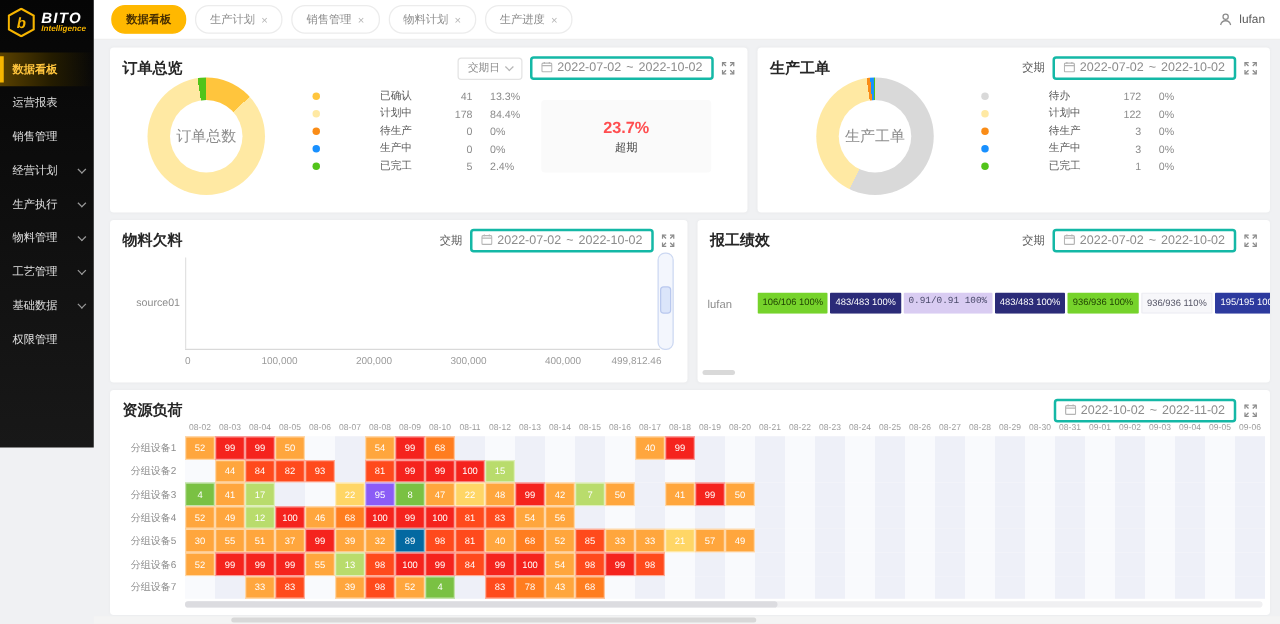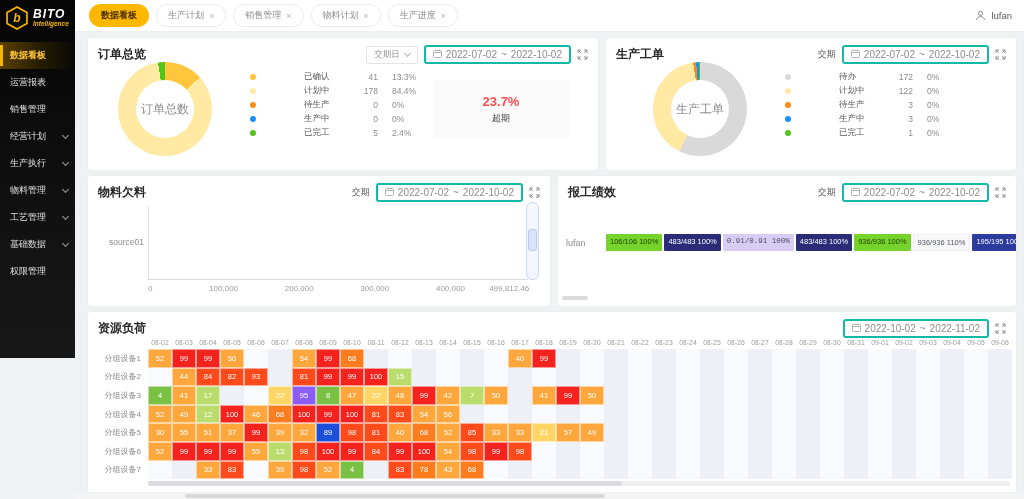--- a/index.html
+++ b/index.html
@@ -625,21 +625,21 @@
       </div>
       <div class="hm-row" style="left: 0px; top: 111.4px;">
         <div class="hm-label">分组设备5</div>
         <div class="hm-cell" style="background: rgb(255, 166, 61);">30</div>
         <div class="hm-cell" style="background: rgb(255, 166, 61);">55</div>
         <div class="hm-cell" style="background: rgb(255, 166, 61);">51</div>
         <div class="hm-cell" style="background: rgb(255, 166, 61);">37</div>
         <div class="hm-cell" style="background: rgb(245, 35, 29);">99</div>
         <div class="hm-cell" style="background: rgb(255, 166, 61);">39</div>
         <div class="hm-cell" style="background: rgb(255, 166, 61);">32</div>
-        <div class="hm-cell" style="background: #1d4ed8;">89</div>
+        <div class="hm-cell" style="background: #0369a1;">89</div>
         <div class="hm-cell" style="background: rgb(255, 74, 28);">98</div>
         <div class="hm-cell" style="background: rgb(255, 74, 28);">81</div>
         <div class="hm-cell" style="background: rgb(255, 166, 61);">40</div>
         <div class="hm-cell" style="background: rgb(255, 125, 31);">68</div>
         <div class="hm-cell" style="background: rgb(255, 166, 61);">52</div>
         <div class="hm-cell" style="background: rgb(255, 74, 28);">85</div>
         <div class="hm-cell" style="background: rgb(255, 166, 61);">33</div>
         <div class="hm-cell" style="background: rgb(255, 166, 61);">33</div>
         <div class="hm-cell" style="background: rgb(255, 214, 102);">21</div>
         <div class="hm-cell" style="background: rgb(255, 166, 61);">57</div>

